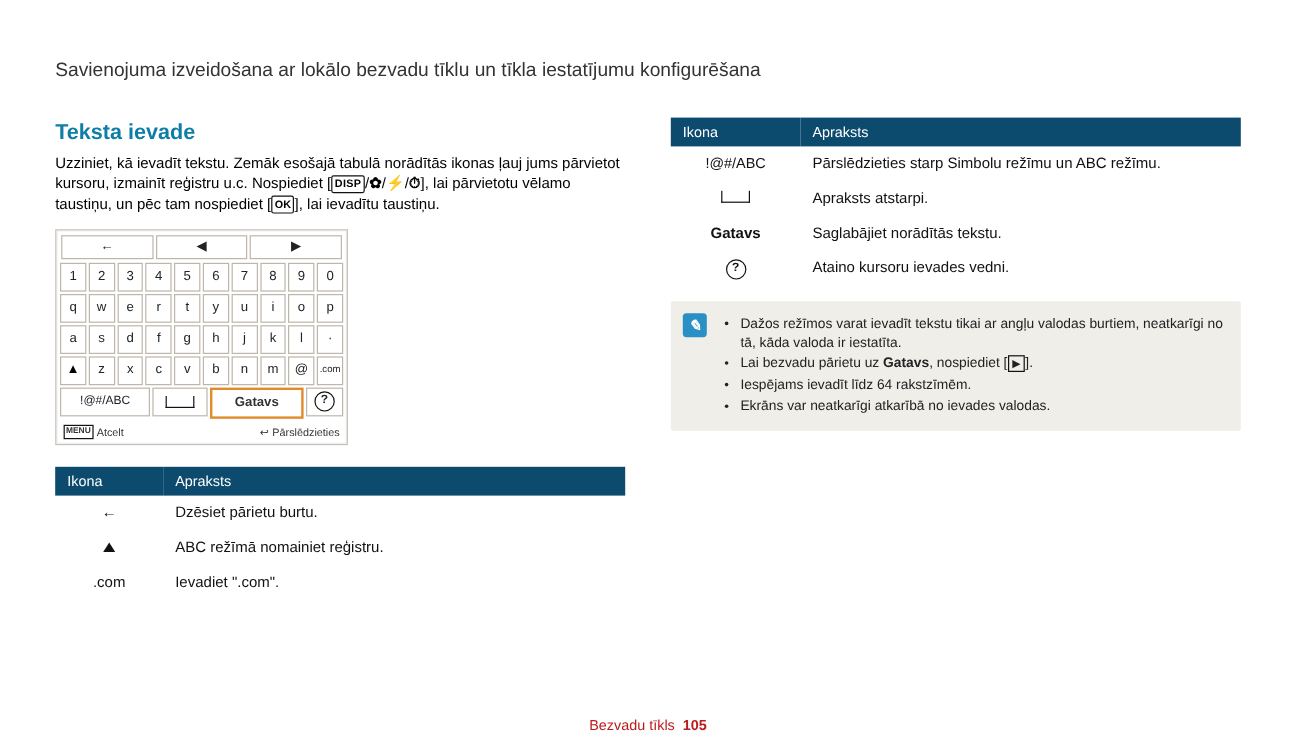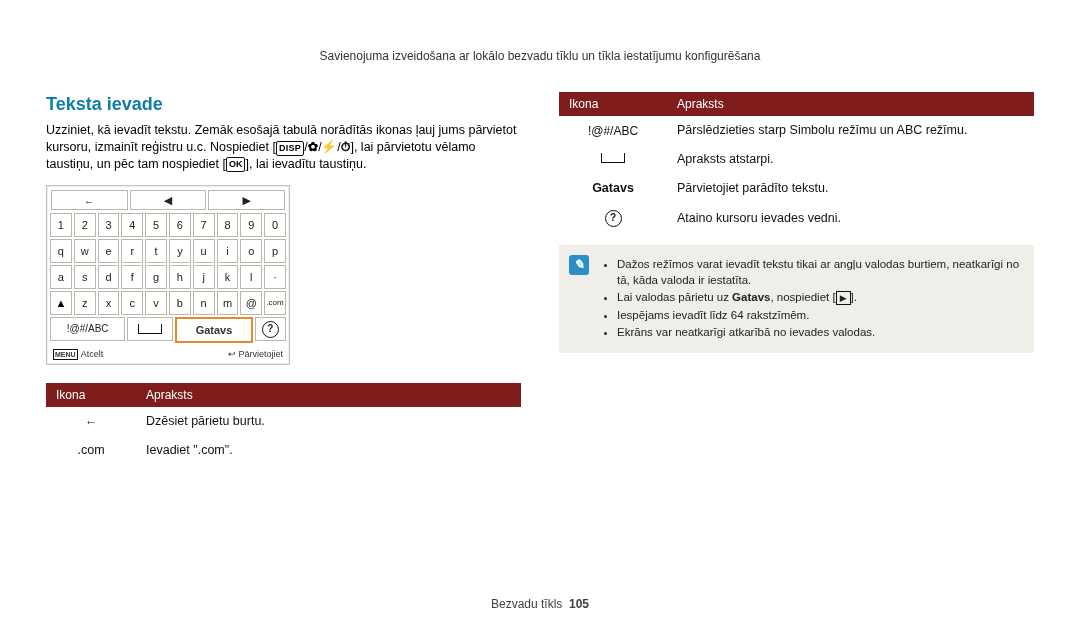--- a/index.html
+++ b/index.html
@@ -1,17 +1,17 @@
 <!DOCTYPE html>
 <html><head>
 <meta charset="utf-8">
 <style>
 html,body{margin:0;padding:0;width:1080px;height:630px;background:#fff;font-family:"Segoe UI",Arial,sans-serif;color:#111;font-size:13px;line-height:1.35}
 .page{padding:48px 46px 0 46px}
-.breadcrumb{text-align:center;font-size:12px;color:#333;margin-bottom:28px}
+.breadcrumb{text-align:left;font-size:16px;color:#333;margin-bottom:28px}
 .columns{display:flex;gap:38px}
 .col{flex:1;min-width:0}
 h2{color:#0e7ea8;font-size:18px;font-weight:600;margin:0 0 6px 0}
 .intro{font-size:12.5px;color:#000000;margin:0 0 12px 0}
 .icon-disp{display:inline-block;border:1px solid #111;border-radius:2px;padding:0 2px;font-size:9px;font-weight:700;letter-spacing:.3px;line-height:13px;vertical-align:middle}
 .icon-ok{display:inline-block;border:1px solid #111;border-radius:2px;padding:0 2px;font-size:9px;font-weight:700;line-height:13px;vertical-align:middle}
 .icon-macro{font-weight:700}
 .icon-self{font-weight:700}
 .keyboard{border:1px solid #c7c2ba;width:238px;padding:2px;background:#fff;box-shadow:0 0 0 1px #eee inset}
 .kb-top{display:flex;justify-content:flex-end;gap:2px;padding:2px}
@@ -21,32 +21,32 @@
 .key{flex:1;height:22px;border:1px solid #bdb6ab;background:#fff;display:flex;align-items:center;justify-content:center;font-size:11px;color:#222}
 .key.shift{color:#000}
 .key.gatavs{flex:2;font-weight:700;border:2px solid #e38a2a;color:#333;background:#fff}
 .key.abc{flex:2;font-size:10px}
 .key.space{flex:1.2}
 .key.help{flex:.8}
 .kb-bottom{display:flex;justify-content:space-between;padding:4px 4px 2px 4px;font-size:9px;color:#333}
 .kb-btm-item{display:flex;gap:3px;align-items:flex-end}
 .menu-box{border:1px solid #111;font-size:7px;padding:0 1px;font-weight:700}
 .table{margin-top:18px;width:100%;border-collapse:collapse}
-.table thead th{background:#7f1d1d;color:#fff;font-weight:400;text-align:left;padding:4px 10px;font-size:12px}
+.table thead th{background:#0c4a6e;color:#fff;font-weight:400;text-align:left;padding:4px 10px;font-size:12px}
 .table td{padding:6px 10px;font-size:12.5px;vertical-align:middle}
 .table td.ic{width:70px;text-align:center}
 .com{font-size:11px}
 .icon-spacebar{display:inline-block;width:22px;height:9px;border:1.5px solid #111;border-top:none}
 .icon-q{display:inline-block;width:15px;height:15px;border:1.4px solid #111;border-radius:50%;font-size:10px;line-height:14px;text-align:center;font-weight:700}
 .note{background:#efeee9;border-radius:2px;padding:10px 12px 10px 44px;position:relative;font-size:11.5px;color:#222;margin-top:12px}
 .note .badge{position:absolute;left:10px;top:10px;width:20px;height:20px;border-radius:3px;background:#2a8fc4;color:#fff;display:flex;align-items:center;justify-content:center;font-style:italic;font-weight:700;font-size:13px}
 .note ul{margin:0;padding-left:14px}
 .note li{margin:2px 0}
 .icon-play{display:inline-block;border:1px solid #111;padding:0 3px;font-size:9px;line-height:12px;vertical-align:middle}
-.footer{position:absolute;left:0;right:0;bottom:18px;text-align:center;font-size:12px;color:#404040}
+.footer{position:absolute;left:0;right:0;bottom:18px;text-align:center;font-size:12px;color:#b91c1c}
 .footer b{font-weight:700}
 .tri-left{display:inline-block;width:0;height:0;border-top:5px solid transparent;border-bottom:5px solid transparent;border-right:7px solid #111}
 .tri-right{display:inline-block;width:0;height:0;border-top:5px solid transparent;border-bottom:5px solid transparent;border-left:7px solid #111}
 .tri-up{display:inline-block;width:0;height:0;border-left:5px solid transparent;border-right:5px solid transparent;border-bottom:8px solid #111}
 .arrow-back{font-weight:900}
 </style>
 </head>
 <body>
 
 <div class="page">
@@ -126,36 +126,40 @@
               </div>
           </div>
         </div>
         <div class="kb-bottom">
           <div class="kb-btm-item">
               <span class="menu-box">MENU</span>
               <span>Atcelt</span>
             </div>
           <div class="kb-btm-item">
               <span>↩</span>
-              <span>Pārvietojiet</span>
+              <span>Pārslēdzieties</span>
             </div>
         </div>
       </div>
 
       <table class="table">
         <thead>
             <tr>
           <th>Ikona</th>
           <th>Apraksts</th>
         </tr>
           </thead>
         <tbody>
           <tr>
               <td class="ic"><span class="arrow-back">←</span></td>
               <td>Dzēsiet pārietu burtu.</td>
+            </tr>
+          <tr>
+              <td class="ic"><span class="tri-up"></span></td>
+              <td>ABC režīmā nomainiet reģistru.</td>
             </tr>
           <tr>
               <td class="ic com">.com</td>
               <td>Ievadiet ".com".</td>
             </tr>
         </tbody>
       </table>
     </div>
 
     <div class="col">
@@ -170,34 +174,34 @@
           <tr>
               <td class="ic" style="width:88px;font-size:12px">!@#/ABC</td>
               <td>Pārslēdzieties starp Simbolu režīmu un ABC režīmu.</td>
             </tr>
           <tr>
               <td class="ic"><span class="icon-spacebar"></span></td>
               <td>Apraksts atstarpi.</td>
             </tr>
           <tr>
               <td class="ic" style="font-weight:700">Gatavs</td>
-              <td>Pārvietojiet parādīto tekstu.</td>
+              <td>Saglabājiet norādītās tekstu.</td>
             </tr>
           <tr>
               <td class="ic"><span class="icon-q">?</span></td>
               <td>Ataino kursoru ievades vedni.</td>
             </tr>
         </tbody>
       </table>
 
       <div class="note">
         <div class="badge">✎</div>
         <ul>
           <li>Dažos režīmos varat ievadīt tekstu tikai ar angļu valodas burtiem, neatkarīgi no tā, kāda valoda ir iestatīta.</li>
-          <li><span>Lai valodas pārietu uz </span><b>Gatavs</b><span>, nospiediet [</span><span class="icon-play">▶</span><span>].</span></li>
+          <li><span>Lai bezvadu pārietu uz </span><b>Gatavs</b><span>, nospiediet [</span><span class="icon-play">▶</span><span>].</span></li>
           <li>Iespējams ievadīt līdz 64 rakstzīmēm.</li>
           <li>Ekrāns var neatkarīgi atkarībā no ievades valodas.</li>
         </ul>
       </div>
     </div>
   </div>
 </div>
 
 <div class="footer">
   <span>Bezvadu tīkls</span>&nbsp;&nbsp;<b>105</b>

